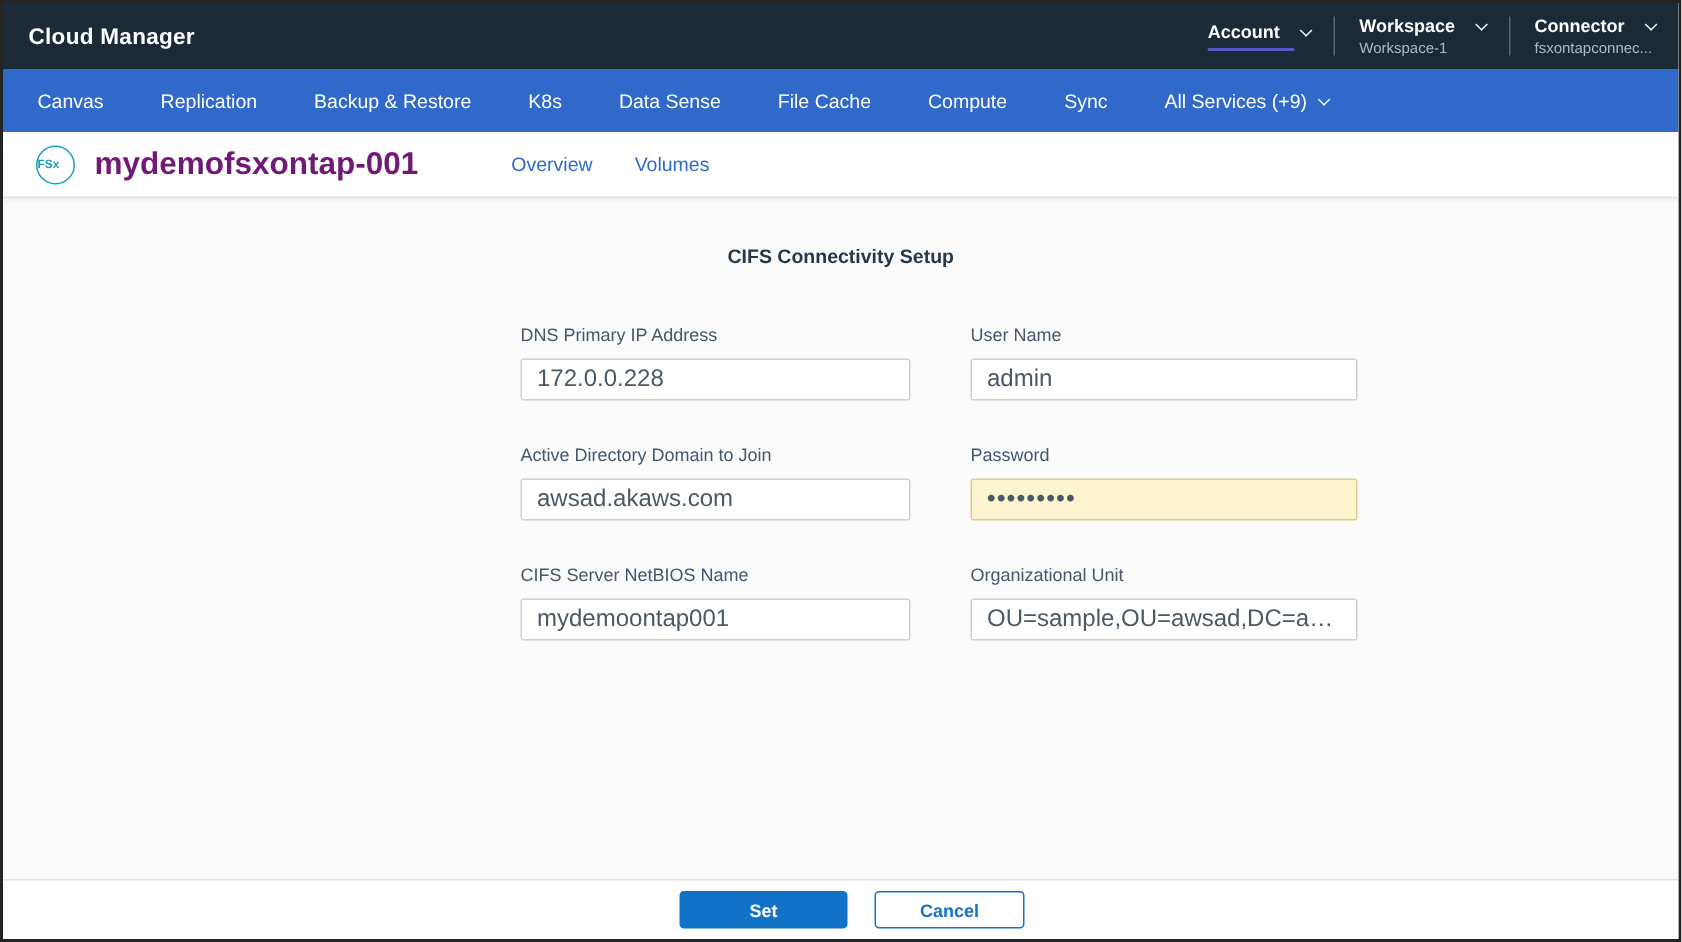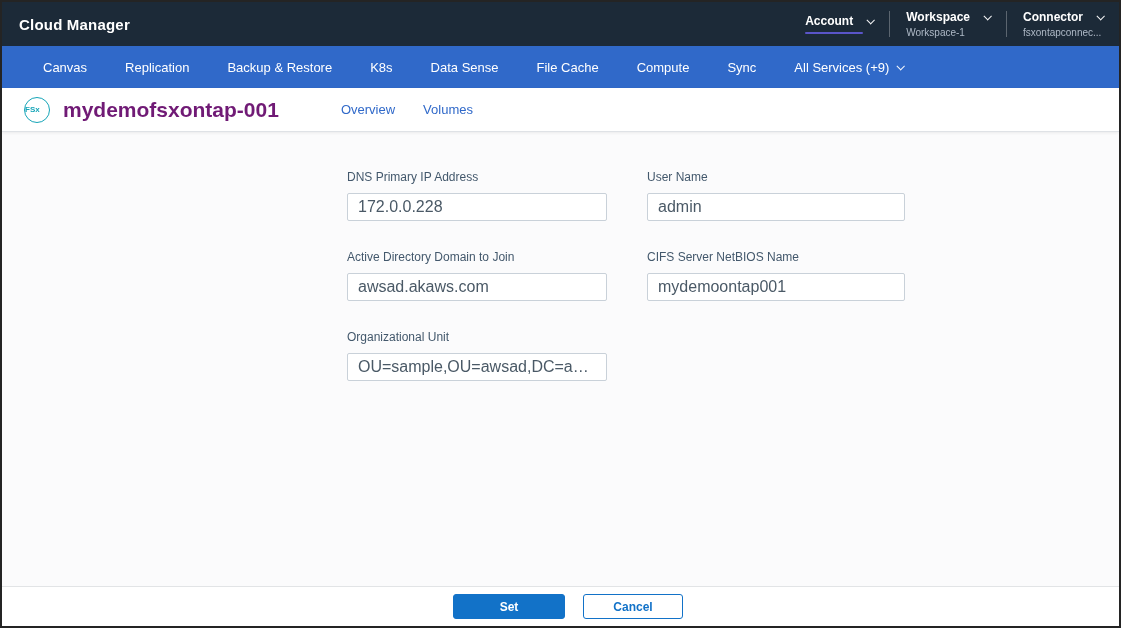--- a/index.html
+++ b/index.html
@@ -42,21 +42,21 @@
     width:58px; height:10px; border-radius:5px;
     background:#5a55c9; margin-top:4px;
   }
   .vdiv { width:1px; background:rgba(255,255,255,.28); margin:9px 0; }
 
   
   .mainnav {
     height:42px; flex:0 0 42px;
     background:#3069c9;
     display:flex; align-items:center;
-    padding-left:22px;
+    padding-left:4px;
   }
   .nav-item {
     color:#ffffff; font-size:13px;
     padding:0 19px; height:100%;
     display:flex; align-items:center;
     cursor:pointer; white-space:nowrap;
   }
   .nav-item .chev { margin-left:8px; }
 
   
@@ -217,34 +217,39 @@
   <div class="resourcebar">
     <span class="fsx-icon">
         <span>FSx</span>
       </span>
     <span class="res-name">mydemofsxontap-001</span>
     <a class="res-tab first">Overview</a>
     <a class="res-tab">Volumes</a>
   </div>
 
   <main class="content">
+    <h2 class="form-title">CIFS Connectivity Setup</h2>
 
     <div class="form-grid">
       <div class="field">
         <label>DNS Primary IP Address</label>
         <input type="text" value="172.0.0.228" style="">
       </div>
       <div class="field">
         <label>User Name</label>
         <input type="text" value="admin" style="">
       </div>
 
       <div class="field">
         <label>Active Directory Domain to Join</label>
         <input type="text" value="awsad.akaws.com" style="">
+      </div>
+      <div class="field">
+        <label>Password</label>
+        <input type="text" class="pw" value="•••••••••" style="">
       </div>
 
       <div class="field">
         <label>CIFS Server NetBIOS Name</label>
         <input type="text" value="mydemoontap001" style="">
       </div>
       <div class="field">
         <label>Organizational Unit</label>
         <input type="text" value="OU=sample,OU=awsad,DC=awsad,DC=akaws,DC..." style="">
       </div>

